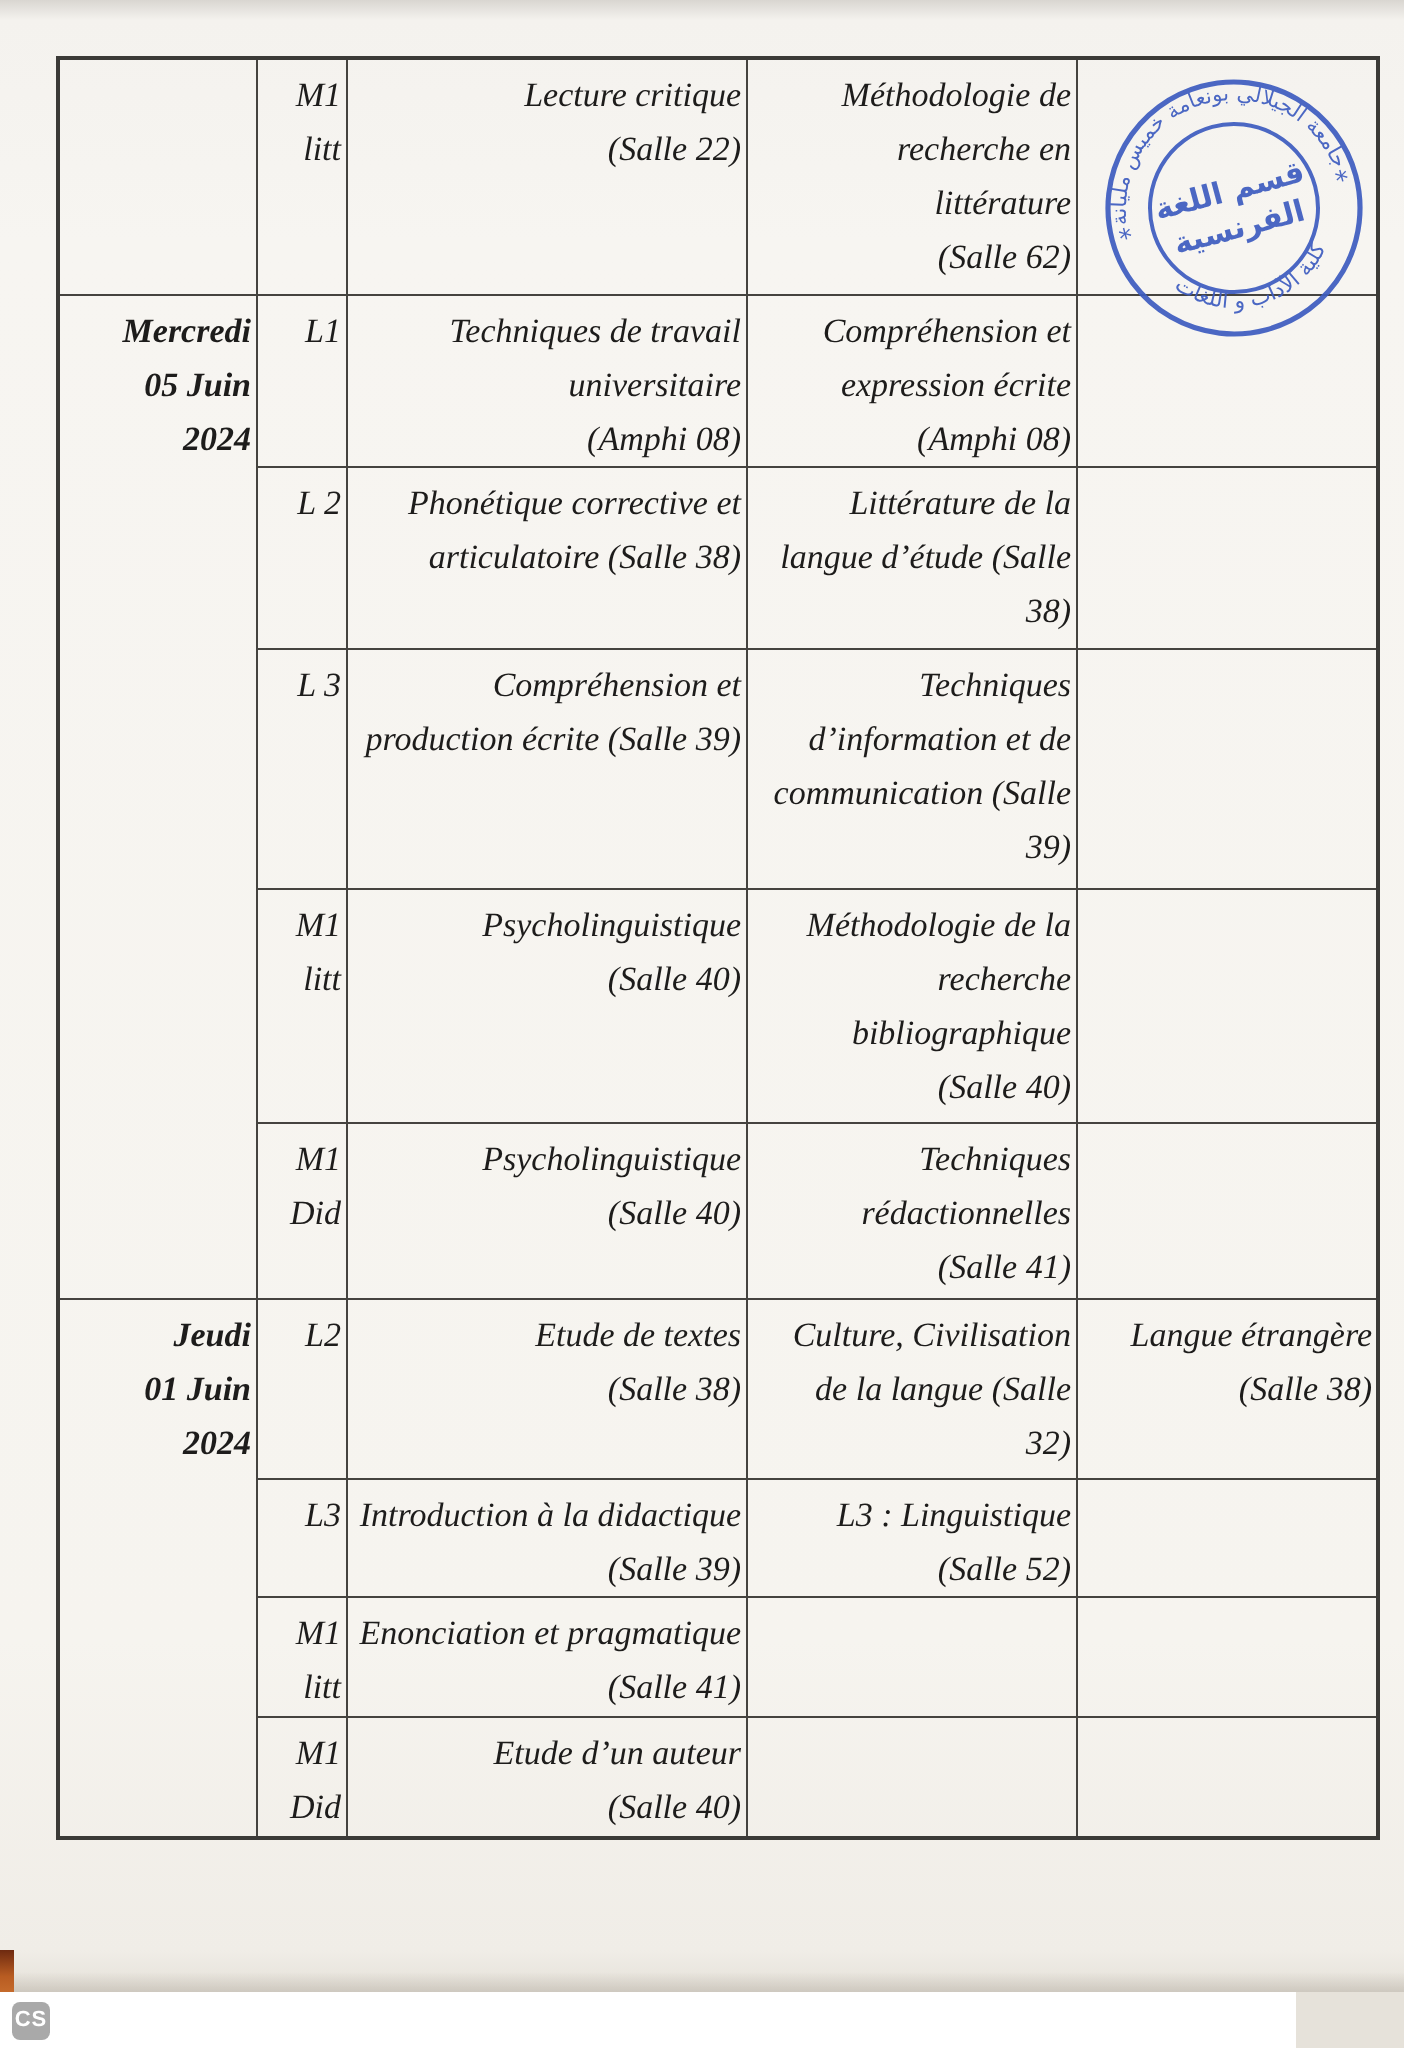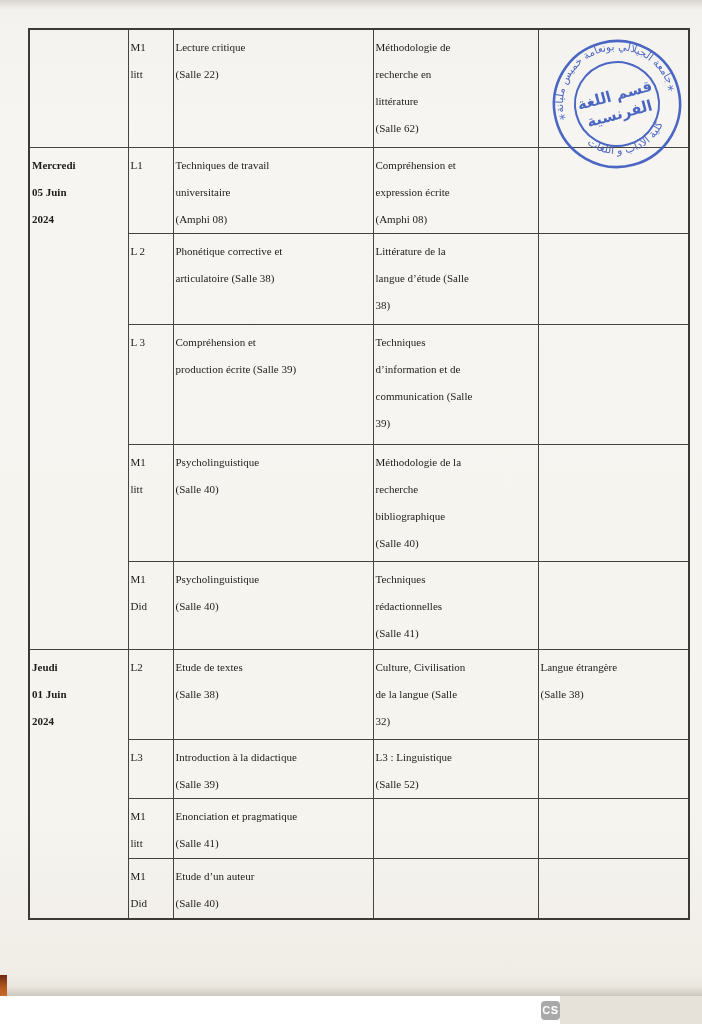--- a/index.html
+++ b/index.html
@@ -16,26 +16,27 @@
   
   table.tt {
     position:absolute; left:28px; top:28px;
     width:660px;
     border-collapse:collapse; table-layout:fixed;
     background:transparent;
   }
   table.tt { border:2px solid #3b3a37; }
   table.tt td {
     border:1.5px solid #45433f;
-    vertical-align:top; text-align:left;
+    vertical-align:top; text-align:right;
     padding:4px 2px 0 2px;
-    font-size:11px; line-height:27px;
+    font-size:17px; line-height:27px;
     color:#1d1c1b;
     white-space:pre-line;
     overflow:hidden;
+    font-style:italic;
   }
   td.day {
     vertical-align:middle;
     font-weight:bold; font-size:16px; line-height:30px;
     color:#161514;
     margin-left:12px;
   }
   td.level { font-size:15.5px; }
   tr.r1{height:118px} tr.r2{height:84px} tr.r3{height:91px}
   tr.r4{height:120px} tr.r5{height:117px} tr.r6{height:88px}
@@ -55,26 +56,25 @@
   
   .scan-bottom-shadow {
     position:absolute; left:0; top:986px; width:702px; height:10px;
     background:linear-gradient(rgba(110,100,85,0), rgba(110,100,85,.20));
   }
   .corner-mark {
     position:absolute; left:0; top:975px; width:7px; height:24px;
     background:linear-gradient(#6e2a10, #b85c22 55%, #ca702f);
   }
   .footer {
-    position:absolute; left:0; top:996px; width:560px; height:28px;
+    position:absolute; left:0; top:996px; width:648px; height:28px;
     background:#ffffff;
     display:flex; align-items:center; gap:7px;
     padding-left:6px; box-sizing:border-box;
     font-family:"Liberation Sans","DejaVu Sans",sans-serif;
-    justify-content:flex-end;
   }
   .cs-badge {
     width:19px; height:19px; border-radius:4px;
     background:#a9a9a9; color:#ffffff;
     font-size:11px; font-weight:bold; letter-spacing:.5px;
     display:flex; align-items:center; justify-content:center;
     flex:0 0 auto;
   }
   .wm { color:#b6b4b1; font-size:17px; }
 </style>

